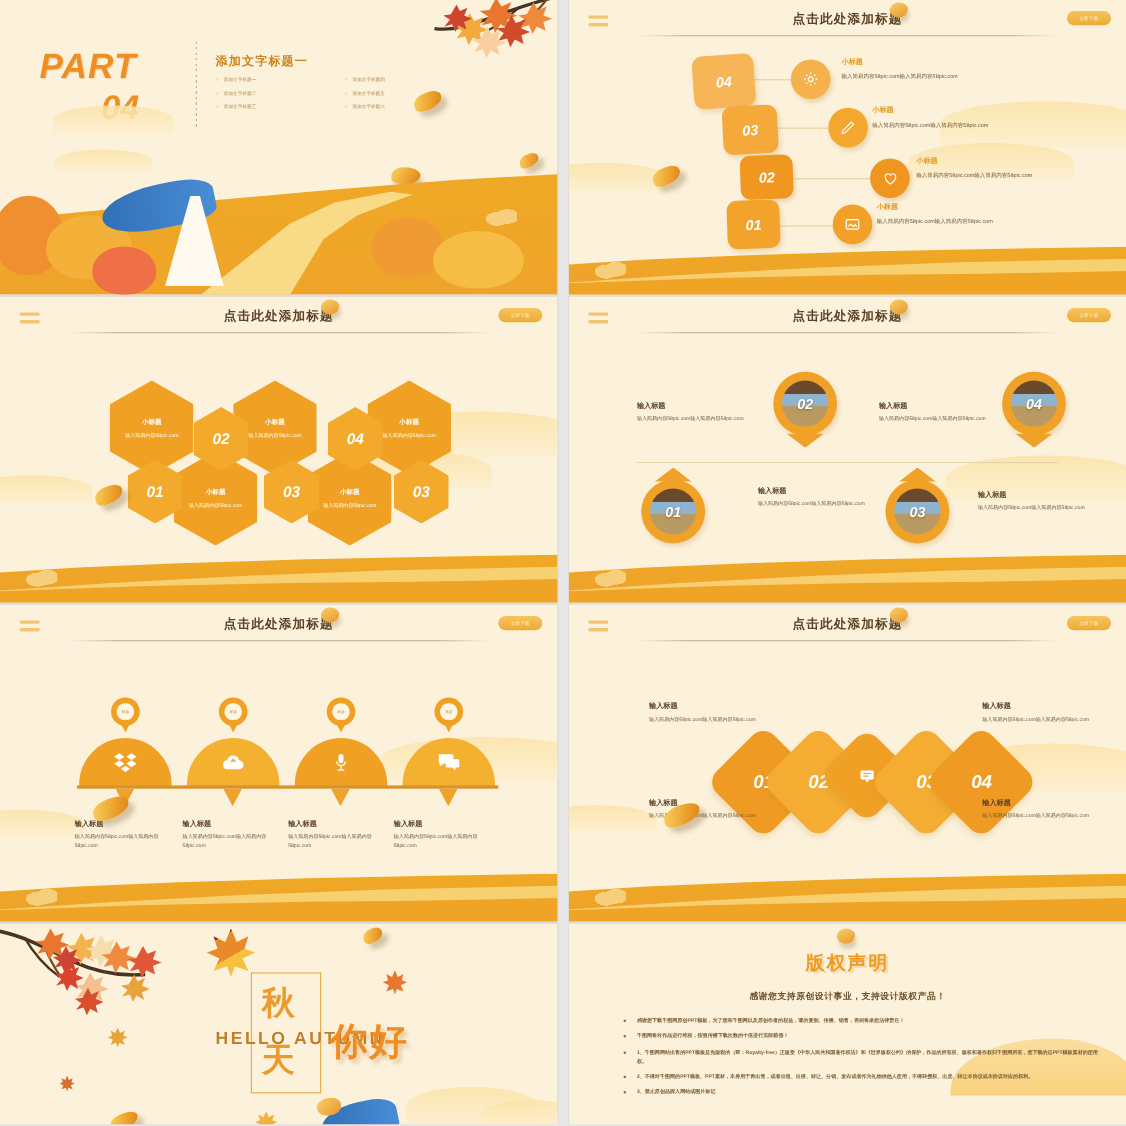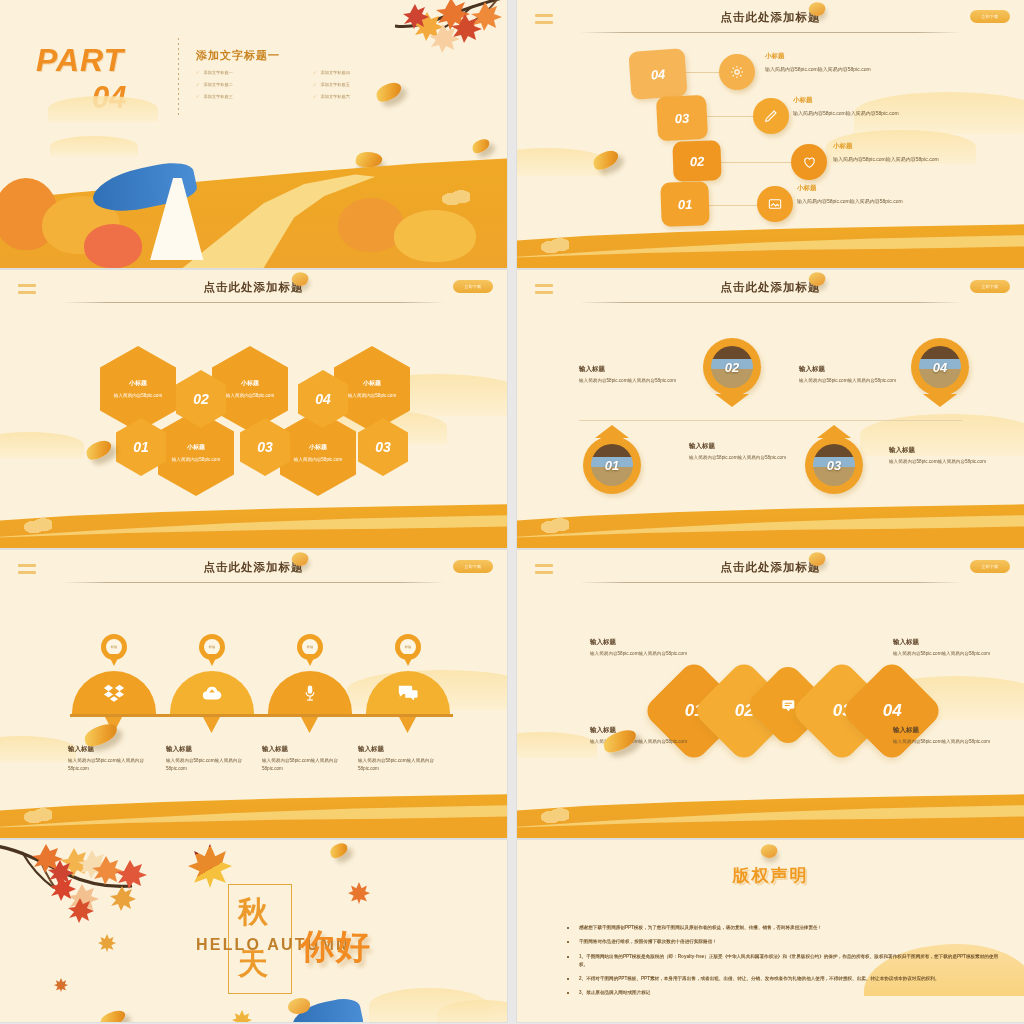--- a/index.html
+++ b/index.html
@@ -734,20 +734,21 @@
     <div class="mist-hill" style="right:18px;bottom:-2px;width:120px;height:36px;"></div>
     <div class="mist-hill" style="right:-20px;bottom:-6px;width:90px;height:28px;"></div>
 
     <div style="position:absolute;left:292px;bottom:-14px;width:70px;height:34px;background:linear-gradient(100deg,#2f6fb5,#4a8ed6);border-radius:60% 40% 30% 55%;transform:rotate(-12deg);"></div>
     <div style="position:absolute;left:288px;bottom:8px;width:22px;height:16px;border-radius:60% 40% 55% 45%;background:linear-gradient(135deg,#f7d26a,#e8952c);"></div>
   </div>
 
   <div class="slide s8">
     <div class="corner-leaf" style="margin-left:-10px;top:4px;"></div>
     <div class="cr-title">版权声明</div>
+    <div class="cr-sub">感谢您支持原创设计事业，支持设计版权产品！</div>
     <div class="hill-r"></div>
     <div class="cr-list">
       <div class="cr-li">感谢您下载千图网原创PPT模板，为了您和千图网以及原创作者的权益，请勿复制、传播、销售，否则将承担法律责任！</div>
       <div class="cr-li">千图网将对作品进行维权，按照传播下载次数的十倍进行实际赔偿！</div>
       <div class="cr-li">1、千图网网站出售的PPT模板是免版税的（即：Royalty-free）正版受《中华人民共和国著作权法》和《世界版权公约》的保护，作品的所有权、版权和著作权归千图网所有，您下载的是PPT模板素材的使用权。</div>
       <div class="cr-li">2、不得对千图网的PPT模板、PPT素材，本身用于再出售，或者出租、出借、转让、分销、发布或者作为礼物供他人使用，不得转授权、出卖、转让本协议或本协议对应的权利。</div>
       <div class="cr-li">3、禁止原创品牌入网站或图片标记</div>
     </div>
   </div>
 

